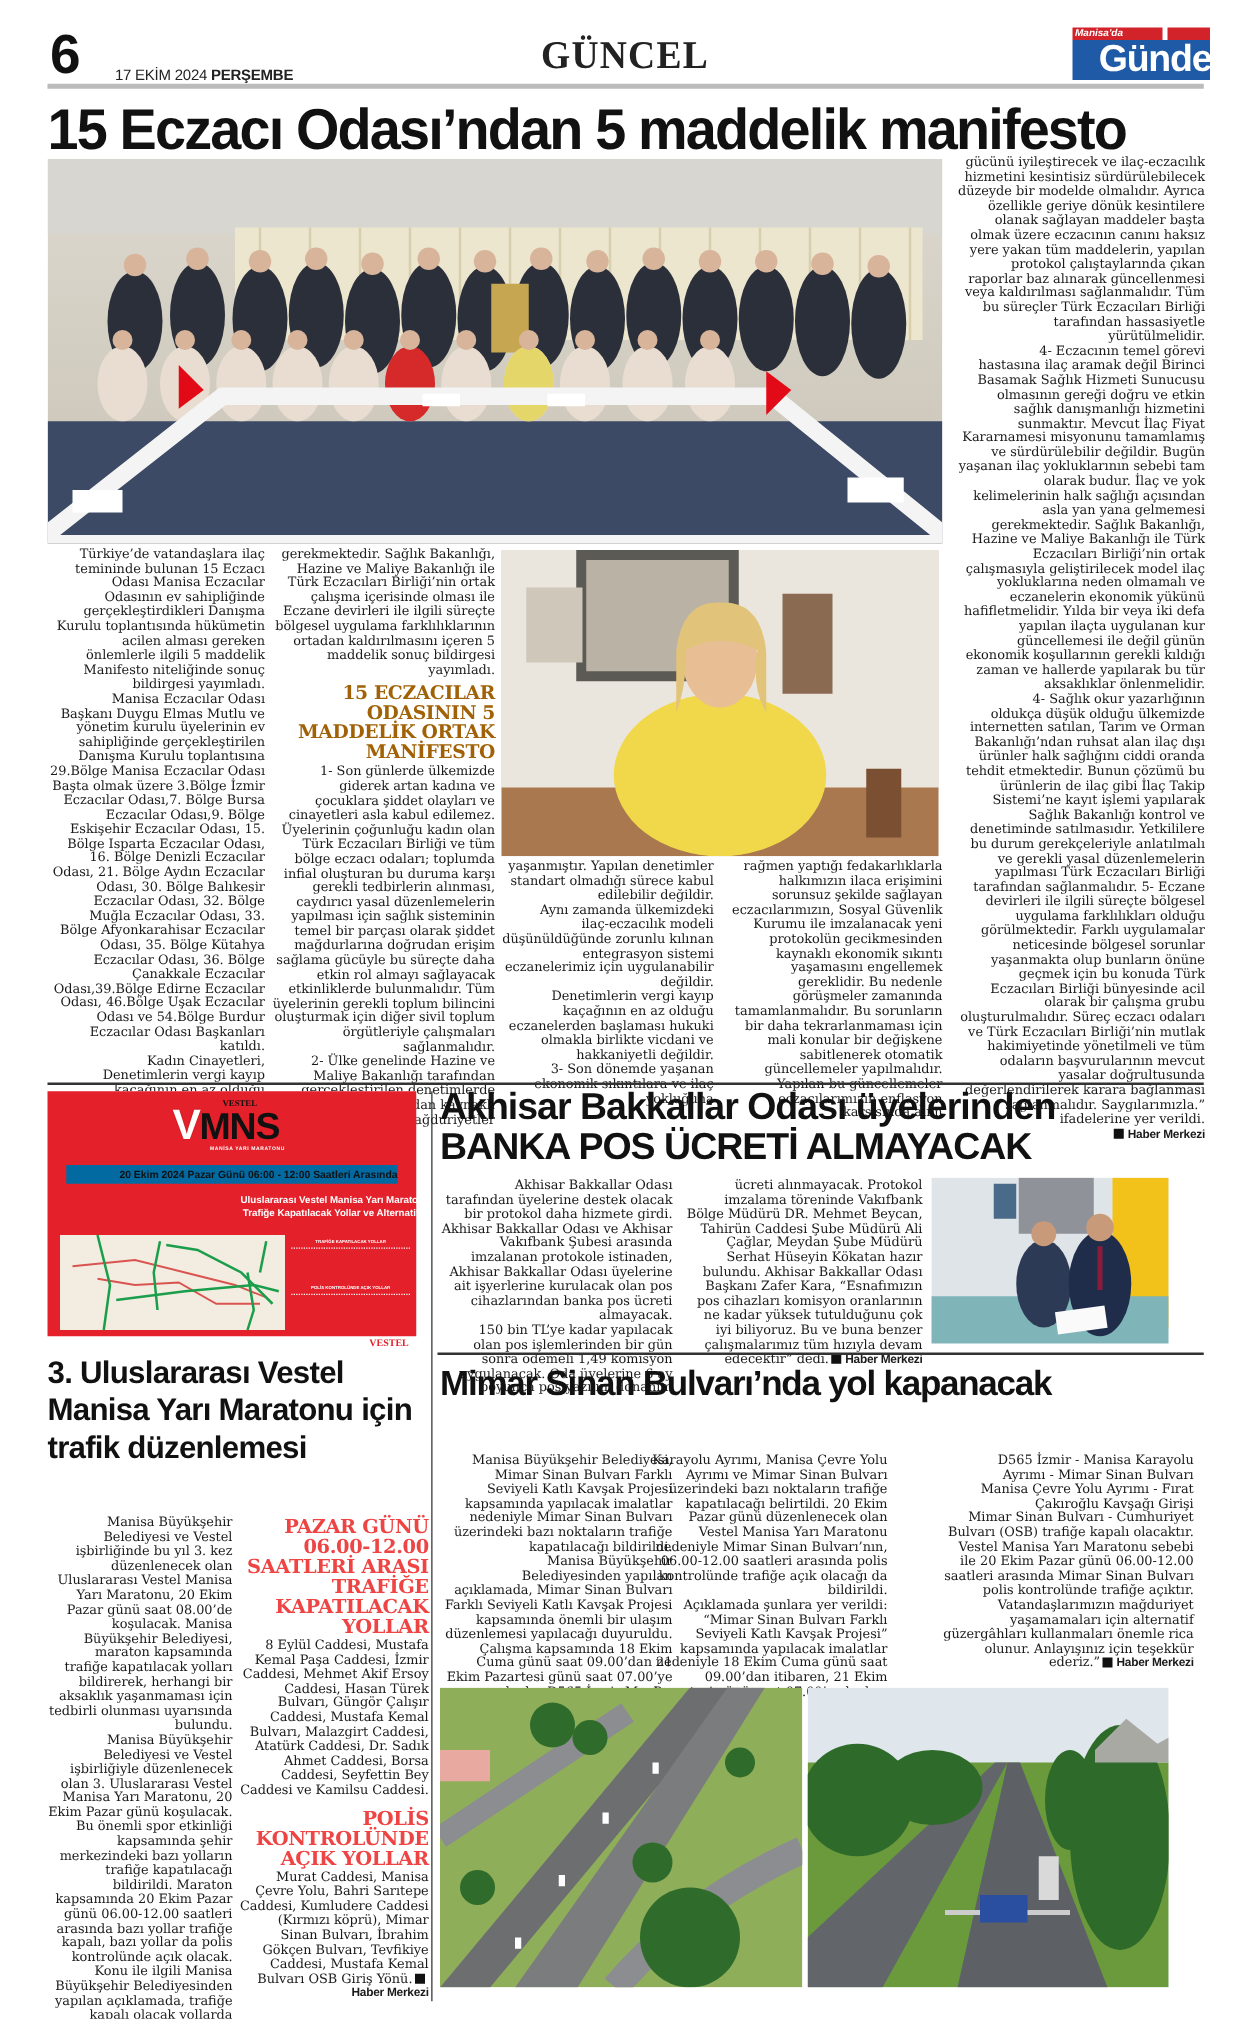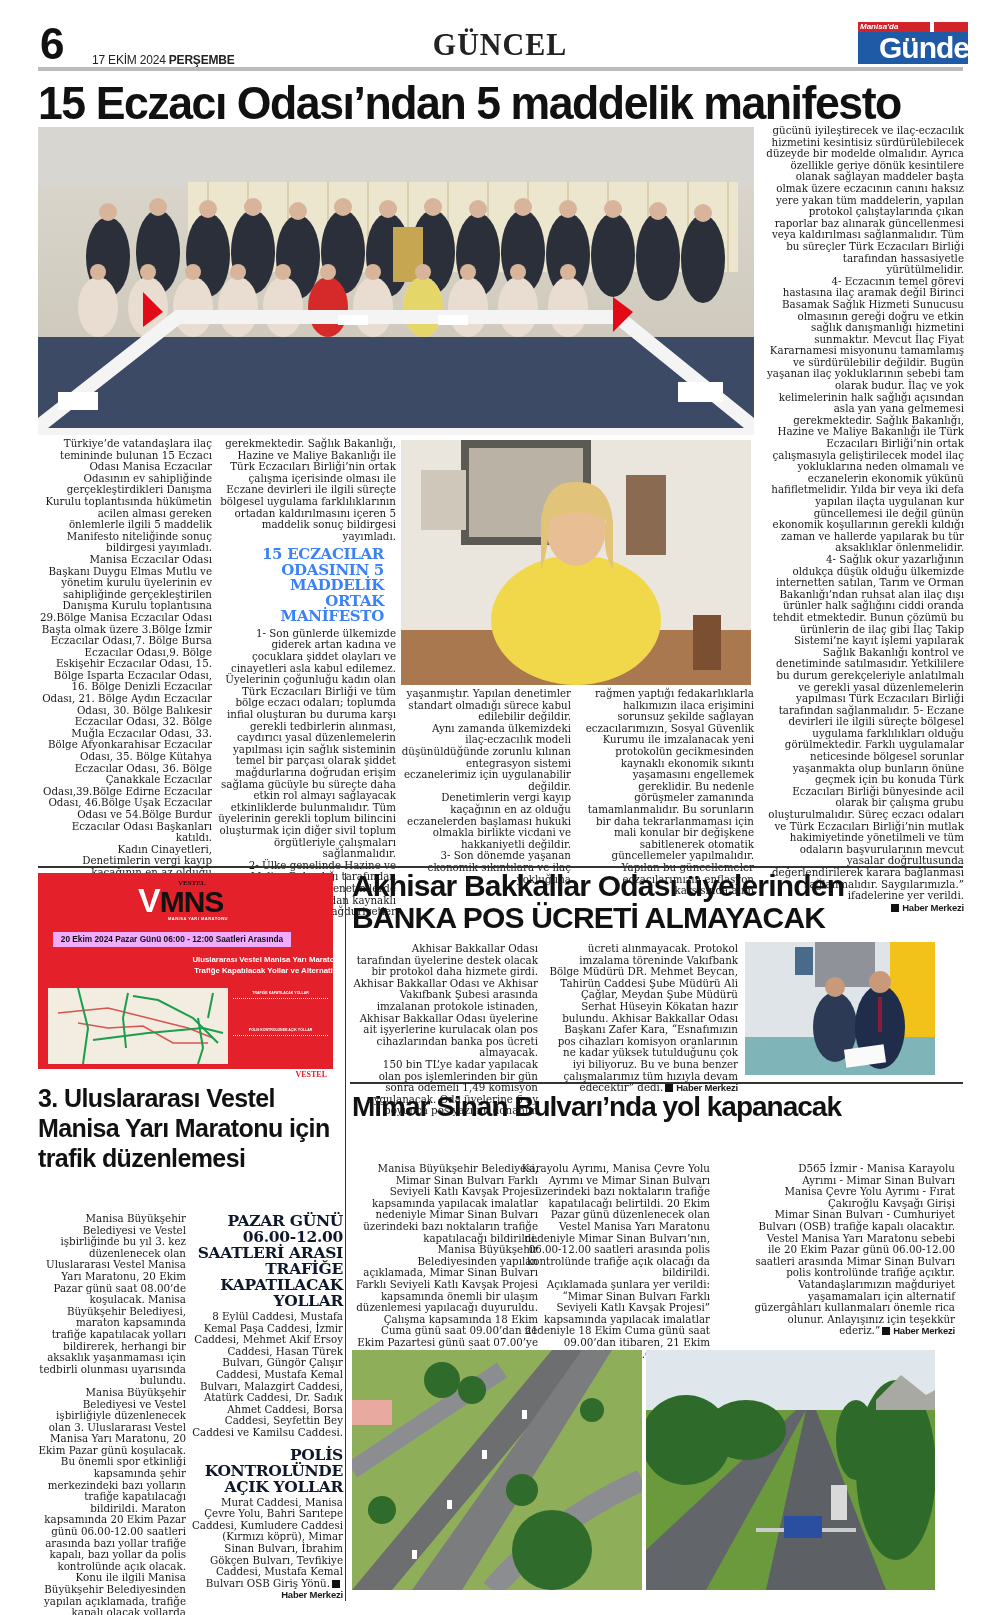--- a/index.html
+++ b/index.html
@@ -13,29 +13,29 @@
 .logo{left:858px;top:22px;width:110px;height:54px}
 .logo-top{height:10px;display:flex}
 .logo-top .r{background:#d2232a;height:10px}
 .logo-main{background:#1f5aa6;height:32px;color:#fff;font:bold 30px/32px "Liberation Sans",sans-serif;padding-left:21px;letter-spacing:-1px;transform-origin:left}
 .logo-tag{position:absolute;left:2px;top:0;font:italic bold 8px/10px "Liberation Sans",sans-serif;color:#fff}
 .rule{left:38px;width:925px;height:4px;background:#bbb}
 .head1{left:38px;top:80px;font:bold 46px/1 "Liberation Sans",sans-serif;letter-spacing:-1.5px;color:#111;white-space:nowrap;transform:scaleX(.97);transform-origin:left}
 .col{font-size:10.3px;line-height:11.6px;text-align:right}
 .col p{text-indent:20px}
 .col p.ni{text-indent:0}
-.sub{font:bold 15px/15.5px "DejaVu Serif",serif;color:#3b82f6;margin:5px 12px 3px;letter-spacing:-.3px}
+.sub{font:bold 15px/15.5px "DejaVu Serif",serif;color:#a16207;margin:5px 0 3px;letter-spacing:-.3px}
 .byline{font:bold 9.5px "Liberation Sans",sans-serif;letter-spacing:-.2px}
 .sq{display:inline-block;width:8px;height:8px;background:#111;margin:0 3px 0 2px;vertical-align:-1px}
 .photo{overflow:hidden}
 .vsep{width:1px;background:#333}
 .hsep{height:2px;background:#333}
 .big2{font:bold 30px/1.08 "Liberation Sans",sans-serif;letter-spacing:-.8px;color:#111;white-space:nowrap}
 .big3{font:bold 25px/1.2 "Liberation Sans",sans-serif;letter-spacing:-.6px;color:#111}
-.sub2{font:bold 15.5px/16px "DejaVu Serif",serif;color:#0f172a;letter-spacing:-.3px;margin-bottom:2px}
+.sub2{font:bold 15.5px/16px "DejaVu Serif",serif;color:#ef4444;letter-spacing:-.3px;margin-bottom:2px}
 </style>
 </head>
 <body>
 
 <div class="abs hdr-num">6</div>
 <div class="abs hdr-date"><span>17 EKİM 2024</span> <b>PERŞEMBE</b></div>
 <div class="abs hdr-sec">GÜNCEL</div>
 <div class="abs logo">
   <div class="logo-top">
       <div class="r" style="width:72px"></div>
@@ -197,21 +197,21 @@
 
 <div class="abs hsep" style="left:38px;top:866px;width:925px"></div>
 
 <div class="abs" style="left:38px;top:873px;width:295px;height:207px;background:#fff">
   <div style="position:absolute;left:0;top:0;width:295px;height:196px;background:#e4202a">
     <div style="position:absolute;left:100px;top:10px;font:bold 30px/1 'Liberation Sans',sans-serif;color:#111;letter-spacing:-1px">
       <span style="color:#fff;font-size:34px;text-shadow:0 0 1px #a00">V</span><span>MNS</span>
     </div>
     <div style="position:absolute;left:140px;top:6px;font:bold 7px 'Liberation Serif',serif;color:#111">VESTEL</div>
     <div style="position:absolute;left:130px;top:43px;font:bold 4px 'Liberation Sans',sans-serif;color:#fff;letter-spacing:.5px">MANİSA YARI MARATONU</div>
-    <div style="position:absolute;left:15px;top:59px;width:238px;height:15px;background:#f0abfc;font:bold 8.3px/15px 'Liberation Sans',sans-serif;color:#111;text-align:center;white-space:nowrap">20 Ekim 2024 Pazar Günü 06:00 - 12:00 Saatleri Arasında</div>
+    <div style="position:absolute;left:15px;top:59px;width:265px;height:15px;background:#0369a1;font:bold 8.3px/15px 'Liberation Sans',sans-serif;color:#111;text-align:right;white-space:nowrap">20 Ekim 2024 Pazar Günü 06:00 - 12:00 Saatleri Arasında</div>
     <div style="position:absolute;left:0;width:345px;top:81px;text-align:right;font:bold 7.8px/11px 'Liberation Sans',sans-serif;color:#fff;white-space:nowrap">
       <div>Uluslararası Vestel Manisa Yarı Maratonu Nedeniyle</div>
       <div>Trafiğe Kapatılacak Yollar ve Alternatif Güzergahlar</div>
     </div>
     <div style="position:absolute;left:10px;top:115px;width:180px;height:76px;background:#f6efe6;overflow:hidden">
       <svg width="180" height="76" viewBox="0 0 180 76">
         <rect width="180" height="76" fill="#f3ece0"></rect>
         <g fill="none" stroke="#d9534f" stroke-width="1.5">
             <path d="M10 25 L60 20 L100 30 L140 40 L165 50"></path>
             <path d="M30 35 L60 40 L95 38 L125 55 L160 55"></path>

